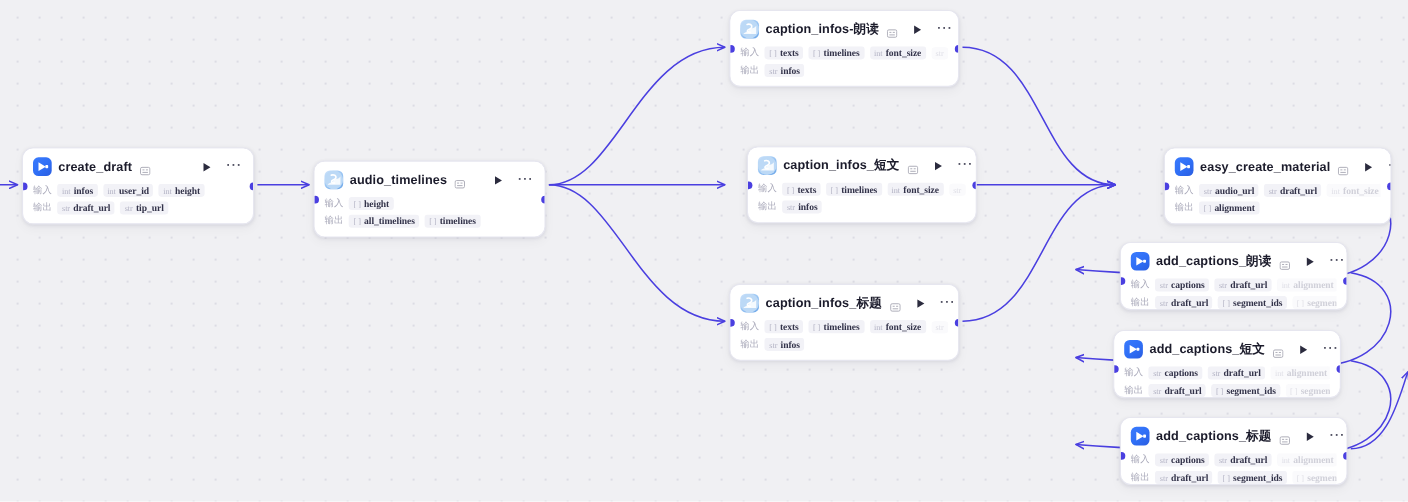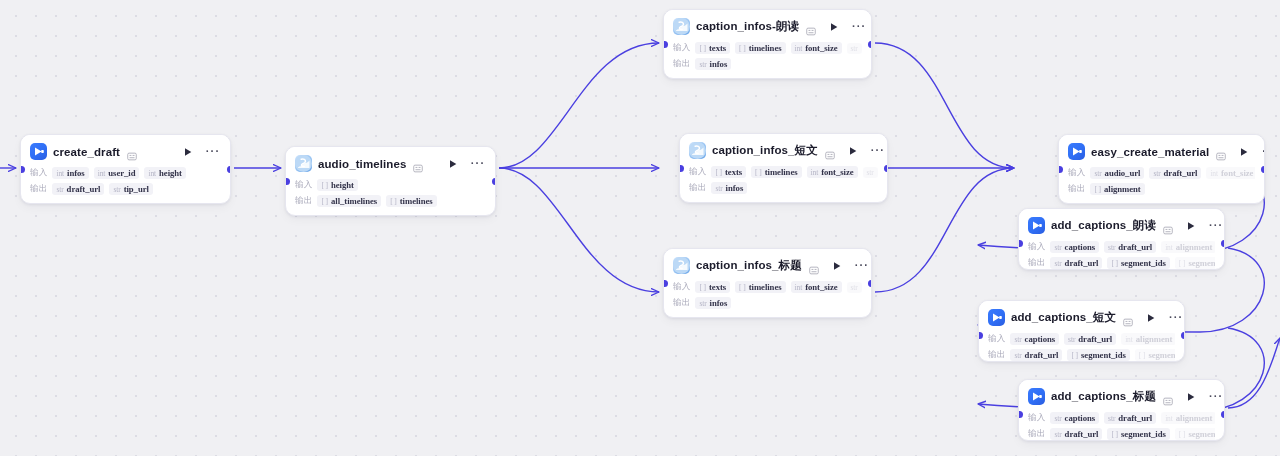--- a/index.html
+++ b/index.html
@@ -376,21 +376,21 @@
               <span class="chip">
                 <span class="ty">str</span>
                 <span class="nm">infos</span>
               </span>
             </span>
       </div>
     </div>
     <span class="port in" style="top: 30.5px;"></span>
     <span class="port out" style="top: 30.5px;"></span>
   </div>
-      <div class="node" style="left: 663px; top: 248px; width: 209px; height: 70px;">
+      <div class="node" style="left: 663px; top: 258px; width: 209px; height: 70px;">
     <div class="node-head">
       <span class="node-icon icon-audio">
             <svg viewBox="0 0 17 17" width="17" height="17">
               <circle cx="8.5" cy="8.5" r="8.5" fill="#bcd9f6"></circle>
               <path d="M3 12.5 C5 10.5 6 12 8 9.5 C10 7 11.5 9 14.5 5.5 L14.5 13 L3 13 Z" fill="#ffffff" opacity=".85"></path>
               <path d="M6.2 4.2 C8.6 3.4 10.8 4.6 10.4 6.6 C10 8.4 7.4 8.4 6.6 9.6 C6 10.6 7.2 11.6 9.2 11.4" fill="none" stroke="#ffffff" stroke-width="1.5" stroke-linecap="round"></path>
             </svg>
           </span>
       <span class="node-title">caption_infos_标题</span>
       <span class="title-badge">
@@ -489,21 +489,21 @@
               <span class="chip">
                 <span class="ty">[ ]</span>
                 <span class="nm">alignment</span>
               </span>
             </span>
       </div>
     </div>
     <span class="port in" style="top: 30.5px;"></span>
     <span class="port out" style="top: 30.5px;"></span>
   </div>
-      <div class="node" style="left: 1018px; top: 208px; width: 207px; height: 62px;">
+      <div class="node" style="left: 1018px; top: 220px; width: 207px; height: 62px;">
     <div class="node-head">
       <span class="node-icon icon-capcut">
             <svg viewBox="0 0 17 17" width="17" height="17">
               <rect width="17" height="17" rx="4.4" fill="none"></rect>
               <path d="M5 4.6 L11.6 8.5 L5 12.4 Z" fill="#ffffff"></path>
               <rect x="11.2" y="7.1" width="2.6" height="2.8" rx=".7" fill="#ffffff"></rect>
             </svg>
           </span>
       <span class="node-title">add_captions_朗读</span>
       <span class="title-badge">
@@ -552,21 +552,21 @@
               <span class="chip clipped faded">
                 <span class="ty">[ ]</span>
                 <span class="nm">segment</span>
               </span>
             </span>
       </div>
     </div>
     <span class="port in" style="top: 30.5px;"></span>
     <span class="port out" style="top: 30.5px;"></span>
   </div>
-      <div class="node" style="left: 978px; top: 300px; width: 207px; height: 62px;">
+      <div class="node" style="left: 1012px; top: 300px; width: 207px; height: 62px;">
     <div class="node-head">
       <span class="node-icon icon-capcut">
             <svg viewBox="0 0 17 17" width="17" height="17">
               <rect width="17" height="17" rx="4.4" fill="none"></rect>
               <path d="M5 4.6 L11.6 8.5 L5 12.4 Z" fill="#ffffff"></path>
               <rect x="11.2" y="7.1" width="2.6" height="2.8" rx=".7" fill="#ffffff"></rect>
             </svg>
           </span>
       <span class="node-title">add_captions_短文</span>
       <span class="title-badge">

